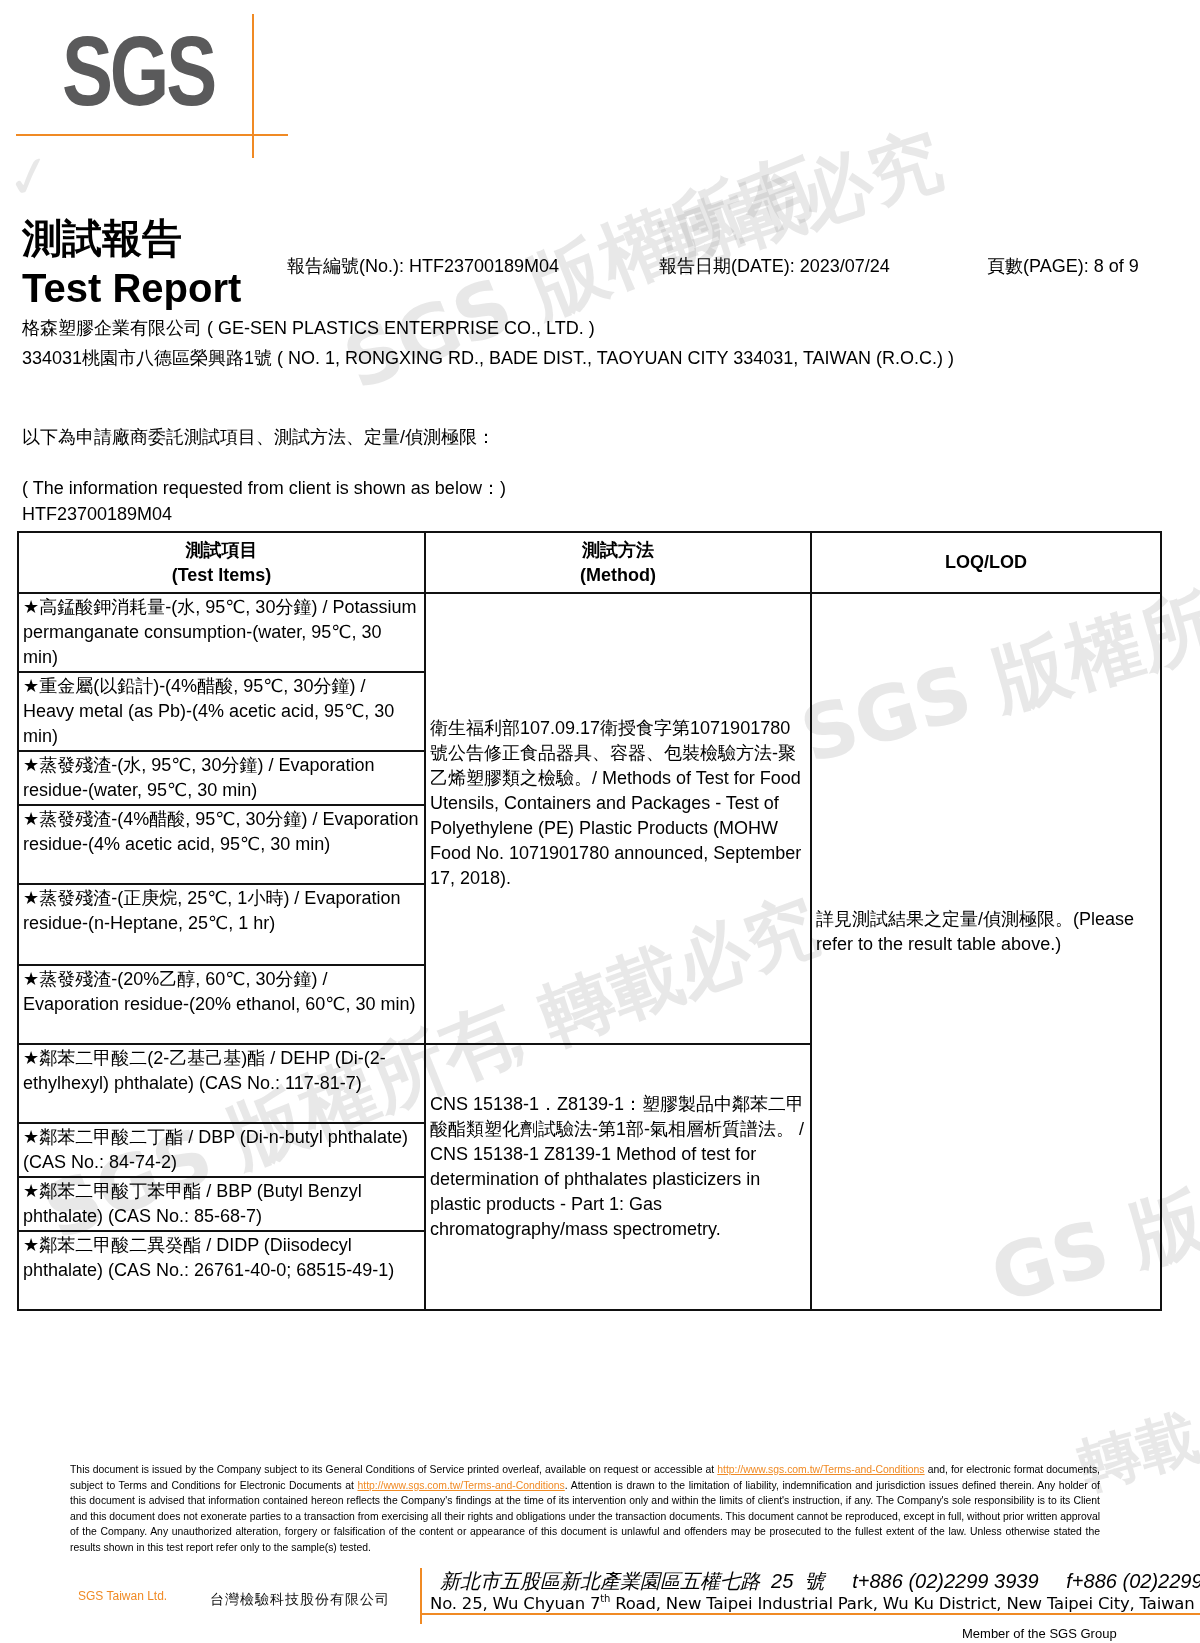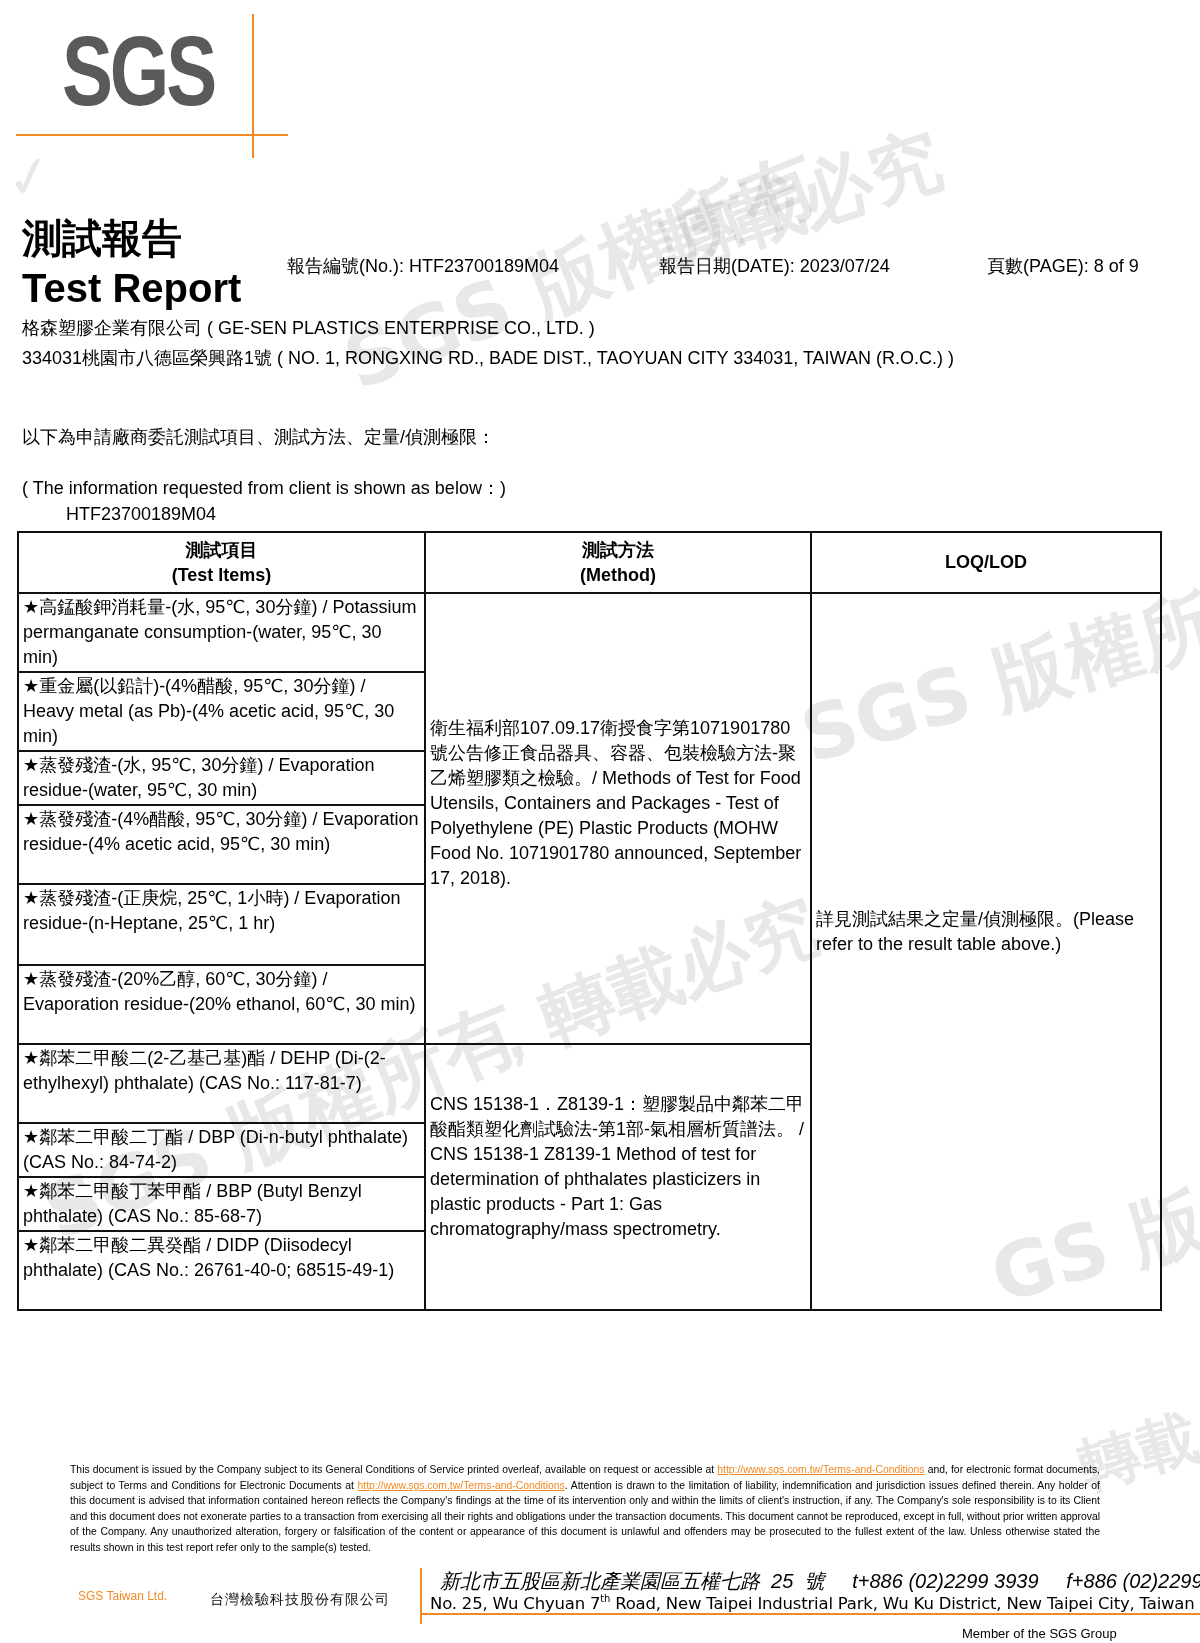--- a/index.html
+++ b/index.html
@@ -72,21 +72,21 @@
 <div class="abs title-zh">測試報告</div>
 <div class="abs title-en">Test Report</div>
 <div class="abs meta" style="left:287px;">報告編號(No.): HTF23700189M04</div>
 <div class="abs meta" style="left:659px;">報告日期(DATE): 2023/07/24</div>
 <div class="abs meta" style="left:987px;">頁數(PAGE): 8 of 9</div>
 <div class="abs company">格森塑膠企業有限公司 ( GE-SEN PLASTICS ENTERPRISE CO., LTD. )</div>
 <div class="abs address">334031桃園市八德區榮興路1號 ( NO. 1, RONGXING RD., BADE DIST., TAOYUAN CITY 334031, TAIWAN (R.O.C.) )</div>
 
 <div class="abs intro" style="top:425px;">以下為申請廠商委託測試項目、測試方法、定量/偵測極限：</div>
 <div class="abs intro" style="top:476px;">( The information requested from client is shown as below：)</div>
-<div class="abs intro" style="top:504px;margin-left:44px;">HTF23700189M04</div>
+<div class="abs intro" style="top:504px;">HTF23700189M04</div>
 
 <table class="tests">
   <colgroup>
     <col style="width:407px">
     <col style="width:386px">
     <col style="width:350px">
   </colgroup>
   <tbody>
       <tr>
     <th>

